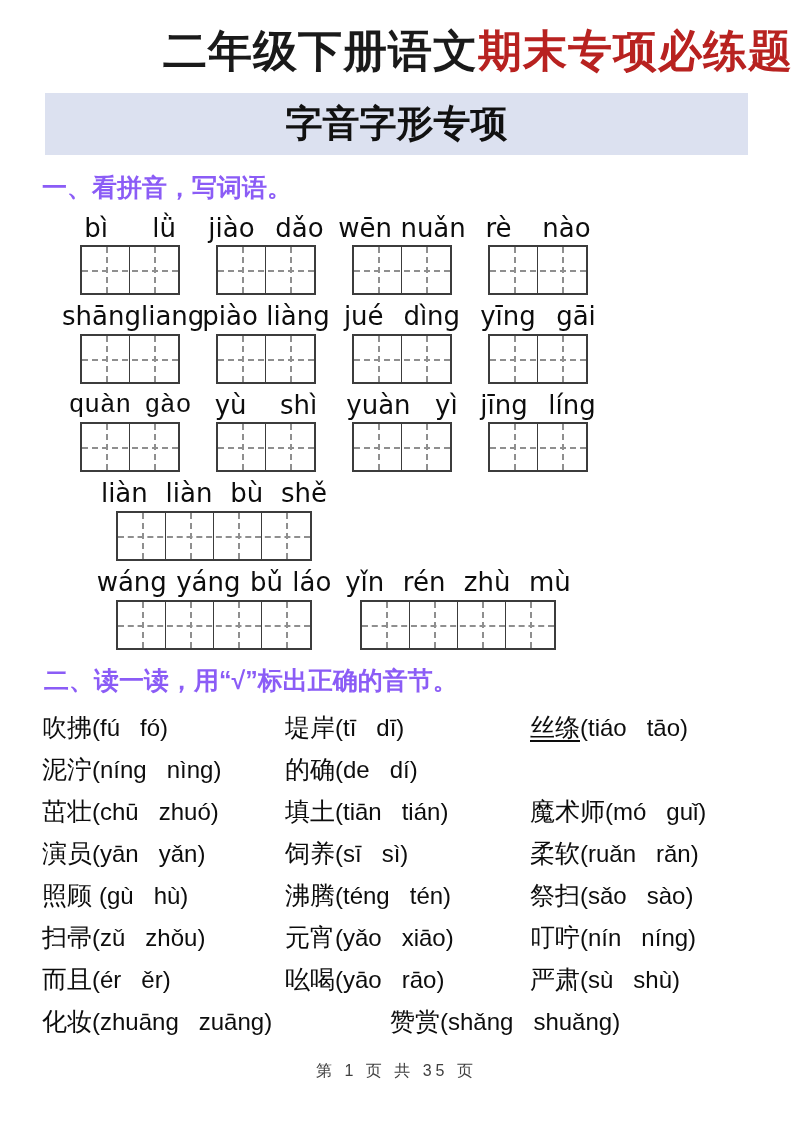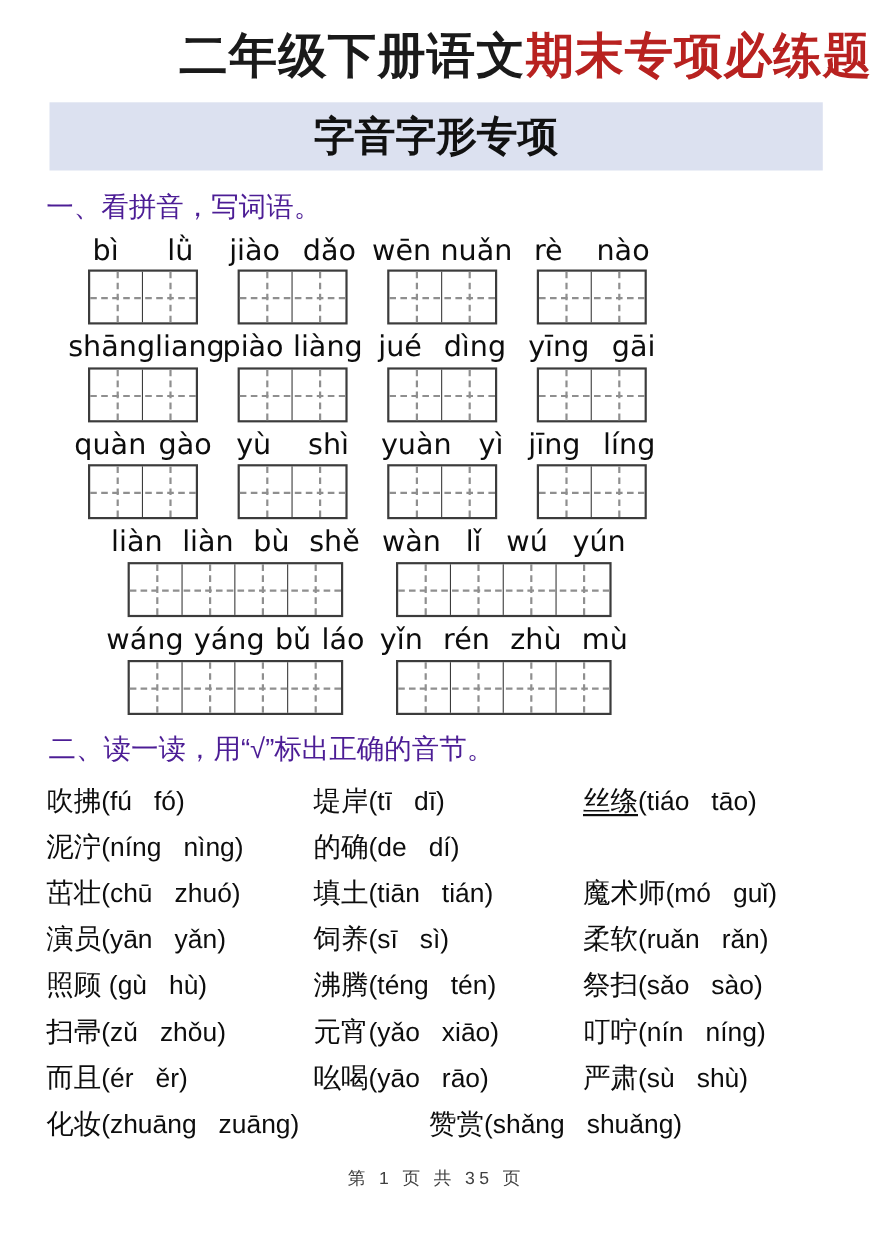--- a/index.html
+++ b/index.html
@@ -33,23 +33,23 @@
     line-height: 62px;
     text-align: center;
     font-size: 37px;
     font-weight: bold;
     color: #111;
   }
 
   
   .sec-heading {
     font-size: 25px;
-    font-weight: normal;
+    font-weight: bold;
     margin: 0 0 10px 42px;
-    color: #4c1d95;
+    color: #8b5cf6;
   }
   .sec-heading.second { margin-top: 14px; margin-left: 44px; }
 
   
   #s1 { margin-bottom: 4px; }
   .py-row {
     display: flex;
     justify-content: flex-start;
     padding: 0 48px 0 62px;
     margin-bottom: 7px;
@@ -208,21 +208,21 @@
             <span class="syl">gāi</span>
           </div>
           <div class="wgrid">
             <div class="cell"></div>
             <div class="cell"></div>
           </div>
         </div>
       </div>
       <div class="py-row">
         <div class="group">
-          <div class="syllables" style="width: 136px;">
+          <div class="syllables" style="width: 136px; font-family: Liberation Mono, monospace;">
             <span class="syl">quàn</span>
             <span class="syl">gào</span>
           </div>
           <div class="wgrid">
             <div class="cell"></div>
             <div class="cell"></div>
           </div>
         </div>
         <div class="group">
           <div class="syllables" style="width: 136px;">
@@ -263,34 +263,20 @@
             <span class="syl">bù</span>
             <span class="syl">shě</span>
           </div>
           <div class="wgrid">
             <div class="cell"></div>
             <div class="cell"></div>
             <div class="cell"></div>
             <div class="cell"></div>
           </div>
         </div>
-        <div class="group">
-          <div class="syllables" style="width: 244px;">
-            <span class="syl">wàn</span>
-            <span class="syl">lǐ</span>
-            <span class="syl">wú</span>
-            <span class="syl">yún</span>
-          </div>
-          <div class="wgrid">
-            <div class="cell"></div>
-            <div class="cell"></div>
-            <div class="cell"></div>
-            <div class="cell"></div>
-          </div>
-        </div>
       </div>
       <div class="py-row py-row-wide">
         <div class="group">
           <div class="syllables" style="width: 244px;">
             <span class="syl">wáng</span>
             <span class="syl">yáng</span>
             <span class="syl">bǔ</span>
             <span class="syl">láo</span>
           </div>
           <div class="wgrid">

